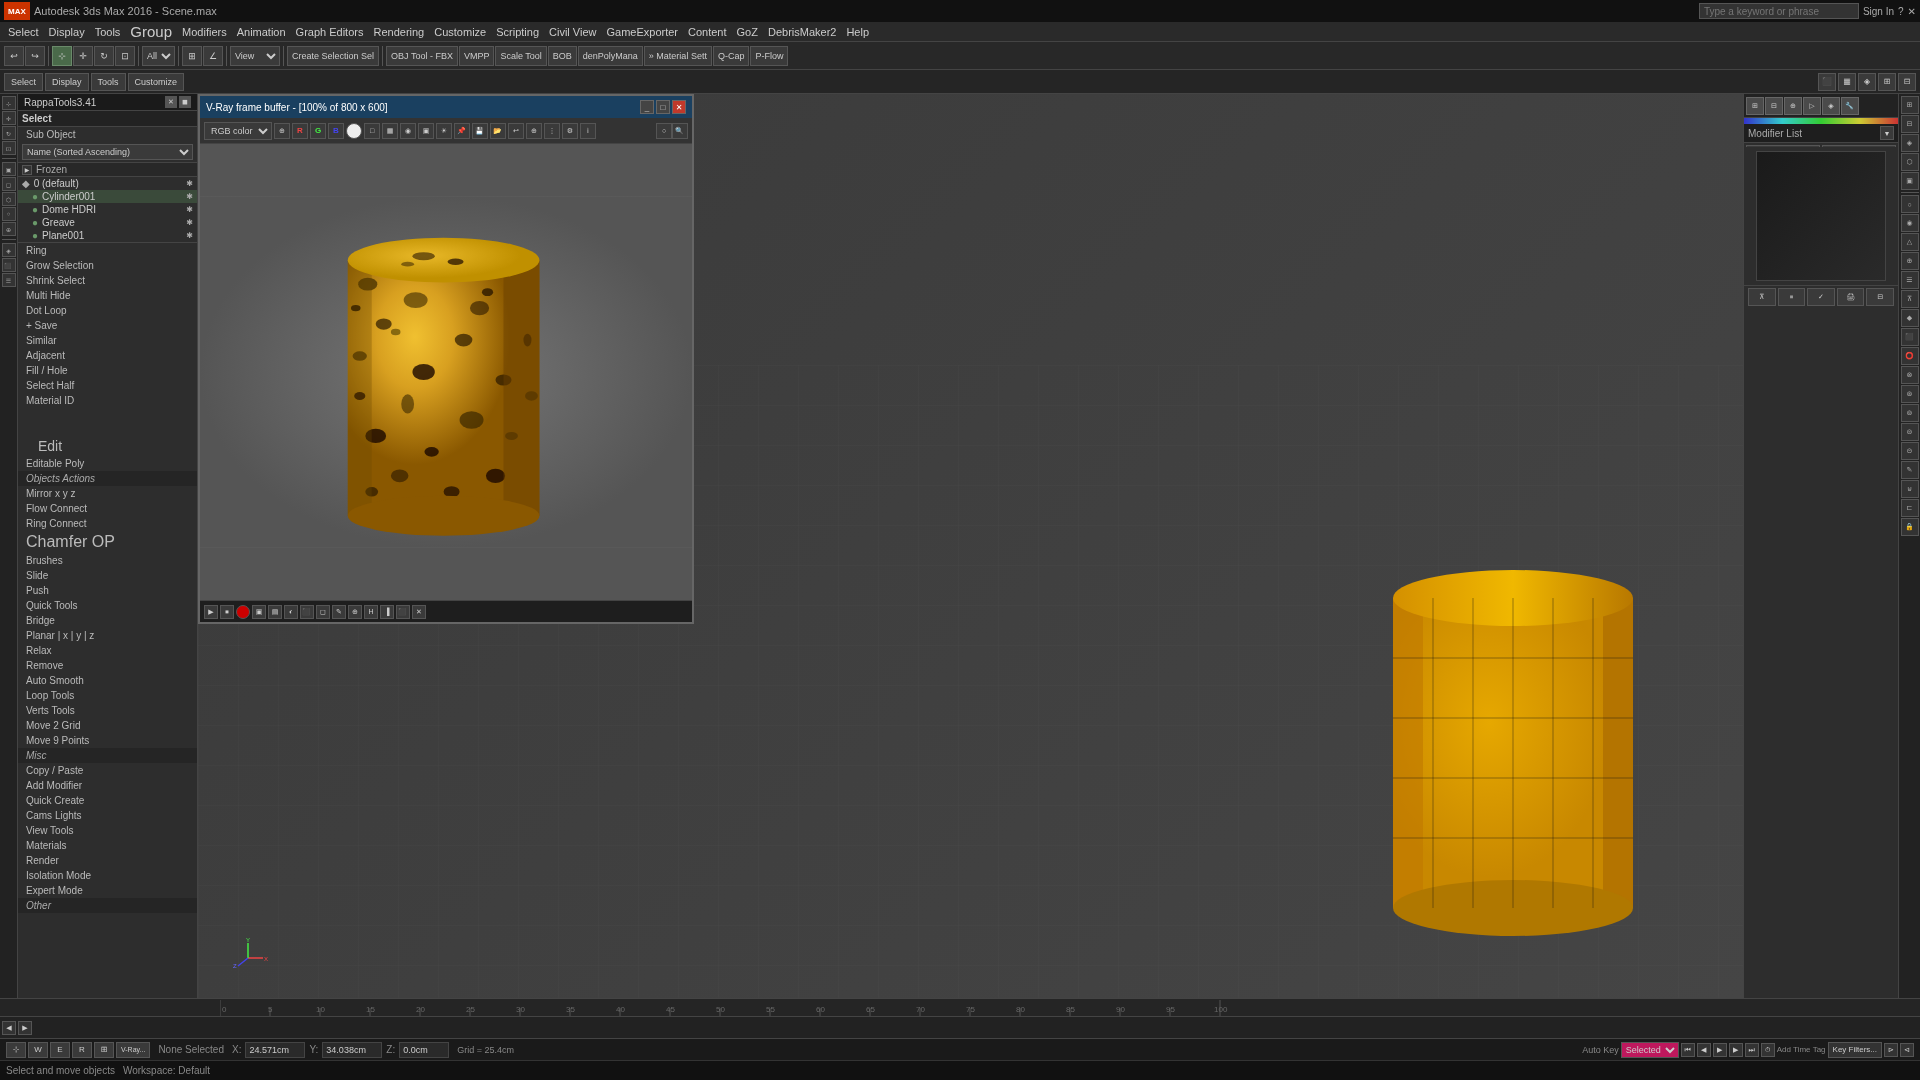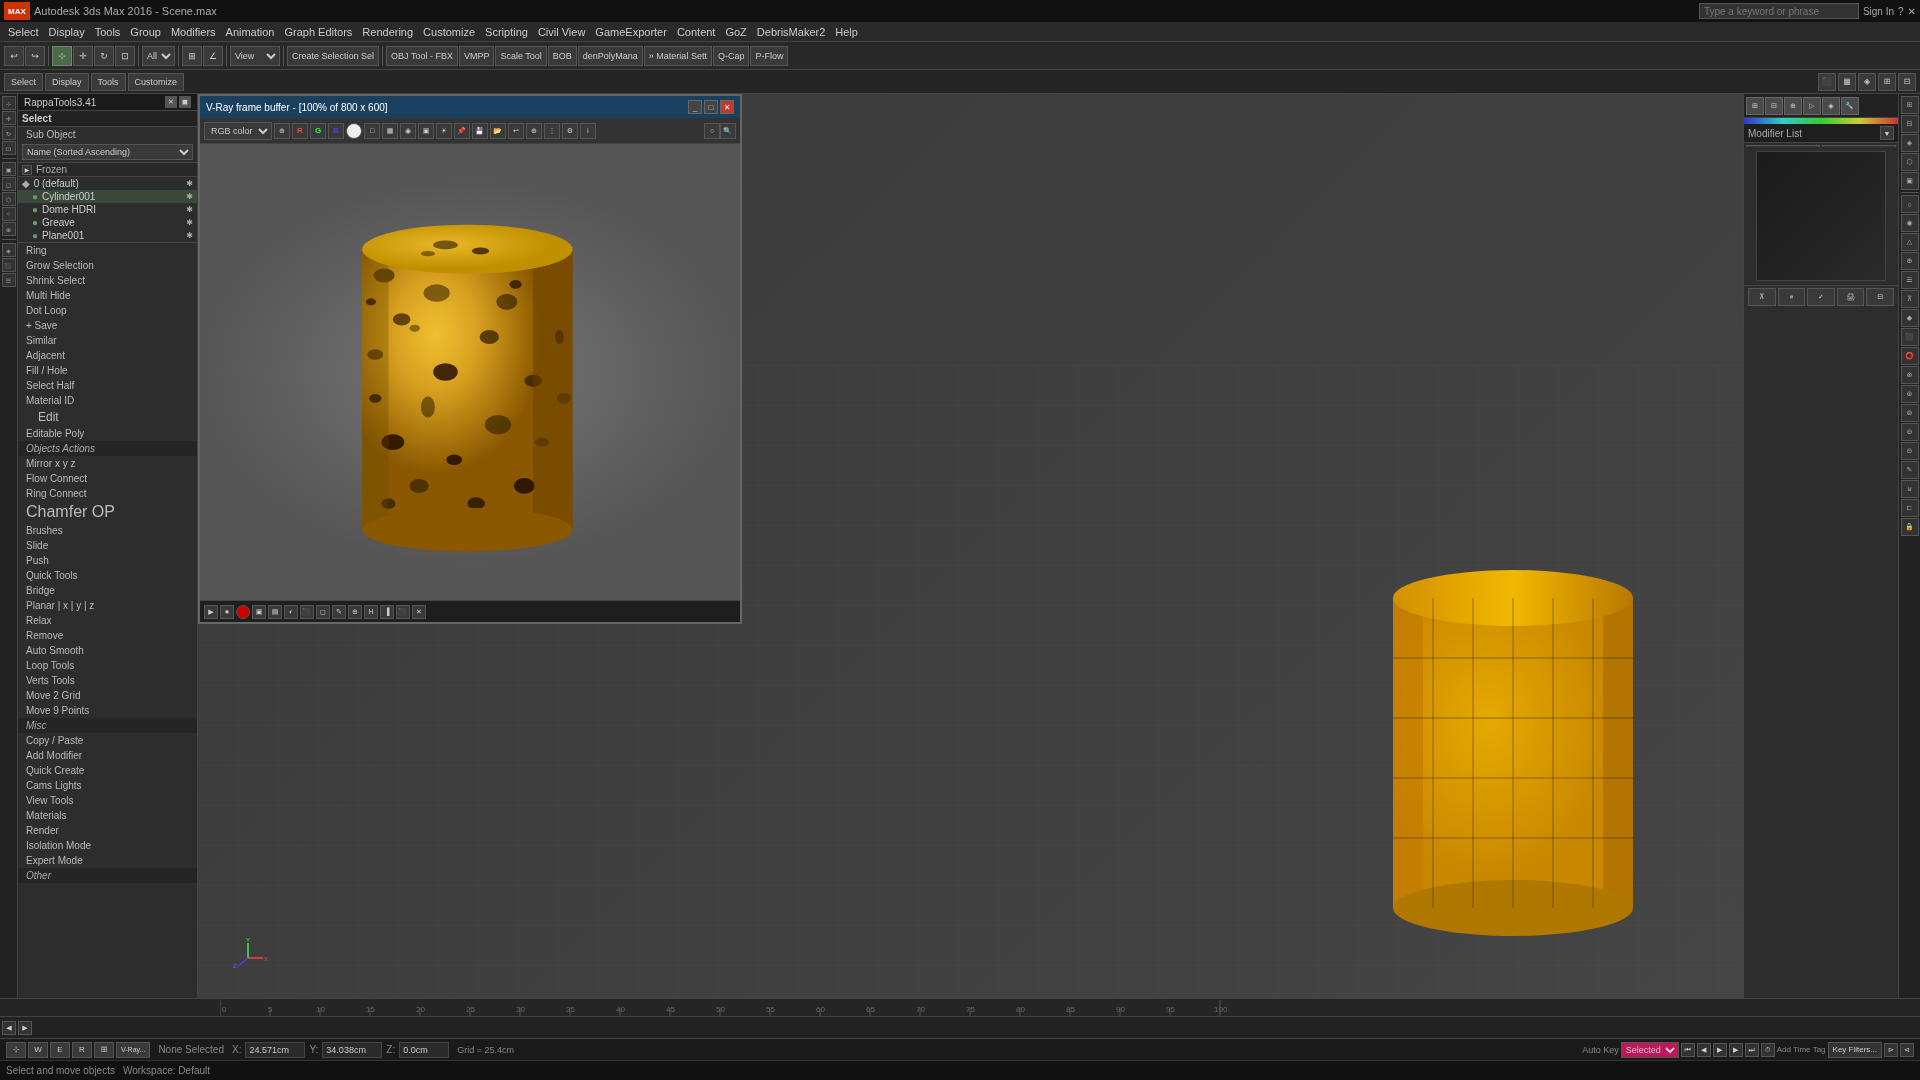--- a/index.html
+++ b/index.html
@@ -195,21 +195,21 @@
     <span style="color:#aaa;font-size:10px;cursor:pointer;">Sign In</span>
     <span style="color:#aaa;font-size:10px;cursor:pointer;">?</span>
     <span style="color:#aaa;font-size:10px;cursor:pointer;">✕</span>
   </div>
 </div>
 
 <div id="menu-bar" style="width:100%;height:20px;background:#2a2a2a;display:flex;align-items:center;padding:0 4px;gap:2px;border-bottom:1px solid #444;">
   <div class="menu-item" style="color:#ccc;font-size:11px;padding:0 4px;cursor:pointer;">Select</div>
   <div class="menu-item" style="color:#ccc;font-size:11px;padding:0 4px;cursor:pointer;">Display</div>
   <div class="menu-item" style="color:#ccc;font-size:11px;padding:0 4px;cursor:pointer;">Tools</div>
-  <div class="menu-item" style="color:#ccc;font-size:11px;padding:0 4px;cursor:pointer;">Group</div>
+  <div class="menu-item" style="color:#ccc;font-size:15px;padding:0 4px;cursor:pointer;">Group</div>
   <div class="menu-item" style="color:#ccc;font-size:11px;padding:0 4px;cursor:pointer;">Modifiers</div>
   <div class="menu-item" style="color:#ccc;font-size:11px;padding:0 4px;cursor:pointer;">Animation</div>
   <div class="menu-item" style="color:#ccc;font-size:11px;padding:0 4px;cursor:pointer;">Graph Editors</div>
   <div class="menu-item" style="color:#ccc;font-size:11px;padding:0 4px;cursor:pointer;">Rendering</div>
   <div class="menu-item" style="color:#ccc;font-size:11px;padding:0 4px;cursor:pointer;">Customize</div>
   <div class="menu-item" style="color:#ccc;font-size:11px;padding:0 4px;cursor:pointer;">Scripting</div>
   <div class="menu-item" style="color:#ccc;font-size:11px;padding:0 4px;cursor:pointer;">Civil View</div>
   <div class="menu-item" style="color:#ccc;font-size:11px;padding:0 4px;cursor:pointer;">GameExporter</div>
   <div class="menu-item" style="color:#ccc;font-size:11px;padding:0 4px;cursor:pointer;">Content</div>
   <div class="menu-item" style="color:#ccc;font-size:11px;padding:0 4px;cursor:pointer;">GoZ</div>
@@ -339,21 +339,21 @@
       <div style="padding:2px 8px;font-size:10px;color:#bbb;cursor:pointer;">Grow Selection</div>
       <div style="padding:2px 8px;font-size:10px;color:#bbb;cursor:pointer;">Shrink Select</div>
       <div style="padding:2px 8px;font-size:10px;color:#bbb;cursor:pointer;">Multi Hide</div>
       <div style="padding:2px 8px;font-size:10px;color:#bbb;cursor:pointer;">Dot Loop</div>
       <div style="padding:2px 8px;font-size:10px;color:#bbb;cursor:pointer;">+ Save</div>
       <div style="padding:2px 8px;font-size:10px;color:#bbb;cursor:pointer;">Similar</div>
       <div style="padding:2px 8px;font-size:10px;color:#bbb;cursor:pointer;">Adjacent</div>
       <div style="padding:2px 8px;font-size:10px;color:#bbb;cursor:pointer;">Fill / Hole</div>
       <div style="padding:2px 8px;font-size:10px;color:#bbb;cursor:pointer;">Select Half</div>
       <div style="padding:2px 8px;font-size:10px;color:#bbb;cursor:pointer;">Material ID</div>
-      <div style="padding:2px 8px;font-size:12px;color:#bbb;cursor:pointer;padding-left:20px;">Edit</div>
+      <div style="padding:2px 8px;font-size:14px;color:#bbb;cursor:pointer;padding-left:20px;margin-top:28px;">Edit</div>
       <div style="padding:2px 8px;font-size:10px;color:#bbb;cursor:pointer;">Editable Poly</div>
       <div style="padding:2px 8px;font-size:10px;color:#aaa;background:#252525;font-style:italic;cursor:default;">Objects Actions</div>
       <div style="padding:2px 8px;font-size:10px;color:#bbb;cursor:pointer;">Mirror  x  y  z</div>
       <div style="padding:2px 8px;font-size:10px;color:#bbb;cursor:pointer;">Flow Connect</div>
       <div style="padding:2px 8px;font-size:10px;color:#bbb;cursor:pointer;">Ring Connect</div>
       <div style="padding:2px 8px;font-size:16px;color:#bbb;cursor:pointer;">Chamfer OP</div>
       <div style="padding:2px 8px;font-size:10px;color:#bbb;cursor:pointer;">Brushes</div>
       <div style="padding:2px 8px;font-size:10px;color:#bbb;cursor:pointer;">Slide</div>
       <div style="padding:2px 8px;font-size:10px;color:#bbb;cursor:pointer;">Push</div>
       <div style="padding:2px 8px;font-size:10px;color:#bbb;cursor:pointer;">Quick Tools</div>
@@ -436,21 +436,21 @@
           <line x1="20" y1="20" x2="10" y2="28" stroke="#44e" stroke-width="1.5"></line>
           <text x="36" y="23" font-size="6" fill="#e44">X</text>
           <text x="18" y="4" font-size="6" fill="#4e4">Y</text>
           <text x="5" y="30" font-size="6" fill="#66f">Z</text>
         </svg>
       </div>
 
       <div style="position:absolute;top:4px;left:4px;color:#aaa;font-size:10px;">Perspective</div>
     </div>
 
-    <div id="vray-window" style="position:absolute;top:0;left:0;width:544px;height:530px;background:#2a2a2a;border:2px solid #666;z-index:100;">
+    <div id="vray-window" style="position:absolute;top:0;left:0;width:496px;height:530px;background:#2a2a2a;border:2px solid #666;z-index:100;">
 
       <div id="vray-titlebar" style="background:#1a4060;height:22px;display:flex;align-items:center;padding:0 6px;font-size:11px;color:#fff;cursor:move;">
         <span style="flex:1;font-size:10px;">V-Ray frame buffer - [100% of 800 x 600]</span>
         <div style="width:14px;height:14px;background:#444;border:1px solid #666;color:#ccc;font-size:8px;display:flex;align-items:center;justify-content:center;margin-left:2px;cursor:pointer;">_</div>
         <div style="width:14px;height:14px;background:#444;border:1px solid #666;color:#ccc;font-size:8px;display:flex;align-items:center;justify-content:center;margin-left:2px;cursor:pointer;">□</div>
         <div style="width:14px;height:14px;background:#c0392b;border:1px solid #666;color:#fff;font-size:8px;display:flex;align-items:center;justify-content:center;margin-left:2px;cursor:pointer;">✕</div>
       </div>
 
       <div style="height:26px;background:#333;display:flex;align-items:center;padding:0 4px;gap:2px;border-bottom:1px solid #444;">
         <select style="background:#3a3a3a;border:1px solid #555;color:#ccc;font-size:9px;height:18px;padding:0 2px;">

